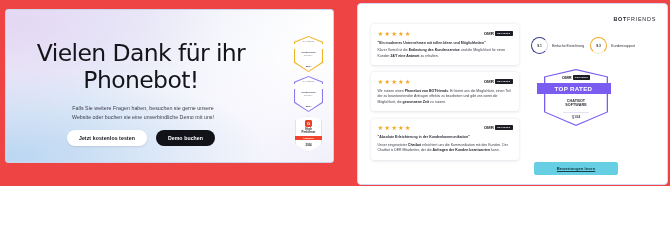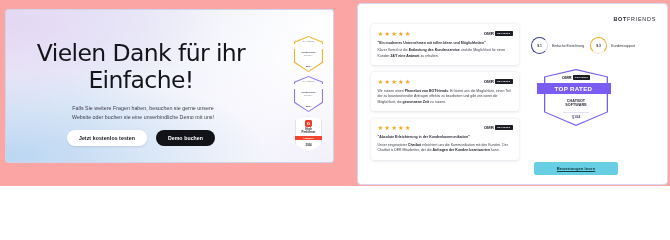--- a/index.html
+++ b/index.html
@@ -2,21 +2,21 @@
 <html lang="de"><head>
 <meta charset="utf-8">
 <title>Vielen Dank für ihr Interesse - BOTFRIENDS</title>
 <style>
   html,body{margin:0;padding:0;background:#ffffff;}
   body{
     width:670px;height:186px;overflow:hidden;
     font-family:"Liberation Sans","DejaVu Sans",sans-serif;
     -webkit-font-smoothing:antialiased;
   }
-  .stage{position:relative;width:670px;height:186px;background:#fca5a5;}
+  .stage{position:relative;width:670px;height:186px;background:#ef4444;}
 
   
   .left-panel{
     position:absolute;left:5px;top:9px;width:327px;height:152px;
     border:1px solid #cfd3ea;border-radius:3px;overflow:hidden;
     background:
       radial-gradient(ellipse 150% 110% at 2% 96%, #bcd7f2 0%, rgba(188,215,242,0) 52%),
       radial-gradient(ellipse 120% 100% at 0% 8%, #e3d8f3 0%, rgba(227,216,243,0) 55%),
       radial-gradient(ellipse 130% 120% at 98% 100%, #f2f1fb 0%, rgba(242,241,251,0) 60%),
       linear-gradient(118deg,#ece7f8 0%,#e9eef9 30%,#f6f7fc 58%,#ffffff 80%,#ffffff 100%);
@@ -154,21 +154,21 @@
 </head>
 <body>
 
 <div class="stage">
 
   <div class="left-panel">
     <div class="left-inner">
 
       <div class="headline">
         <span>Vielen Dank für ihr</span>
-        <span class="l2">Einfache!</span>
+        <span class="l2">Phonebot!</span>
       </div>
 
       <div class="subcopy">
         <span>Falls Sie weitere Fragen haben, besuchen sie gerne unsere</span>
         <span>Website oder buchen sie eine unverbindliche Demo mit uns!</span>
       </div>
 
       <div class="cta-row">
         <button class="btn btn-light">Jetzt kostenlos testen</button>
         <button class="btn btn-dark">Demo buchen</button>

